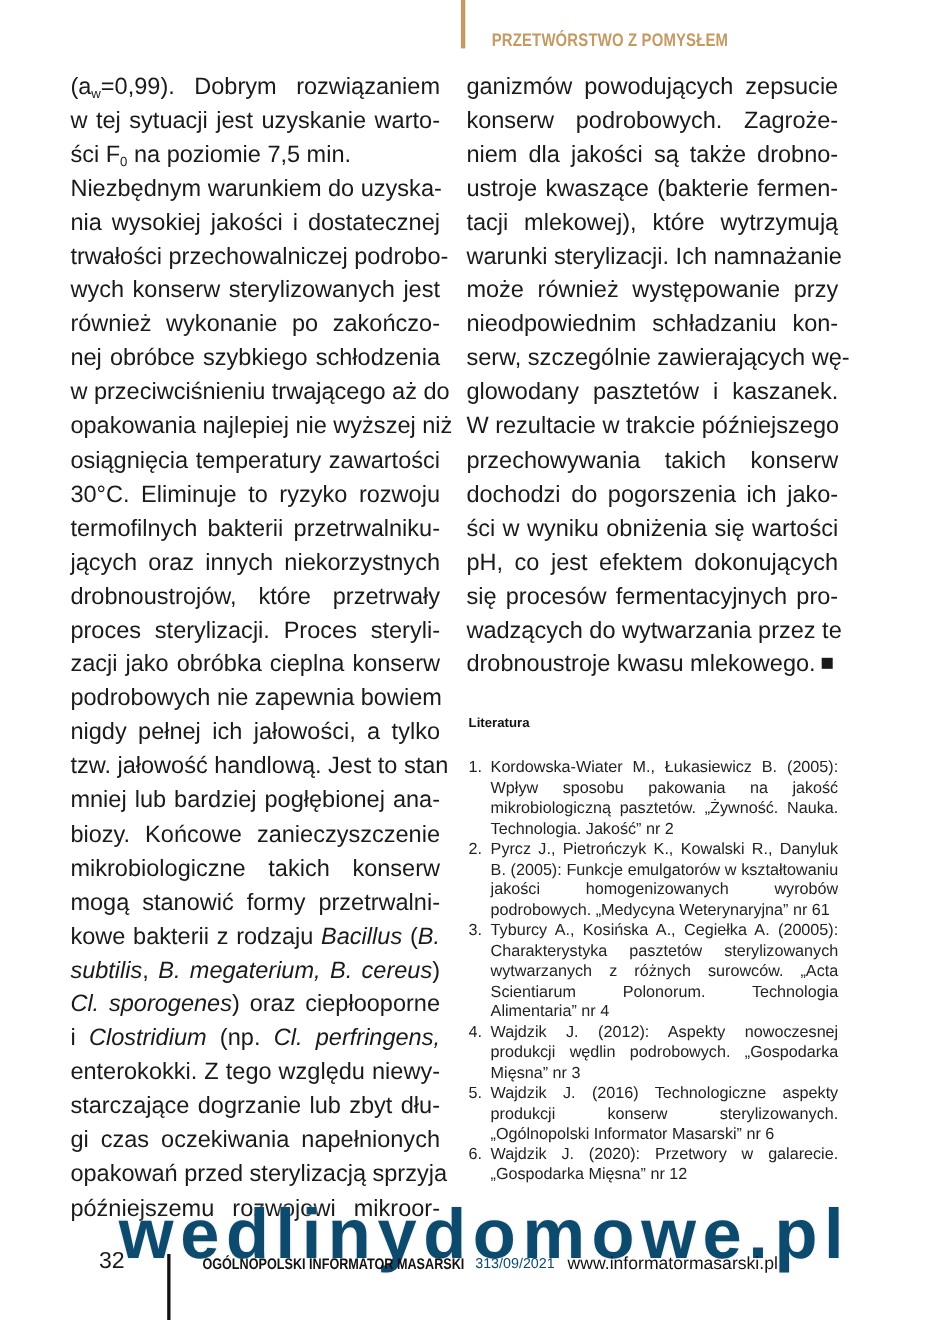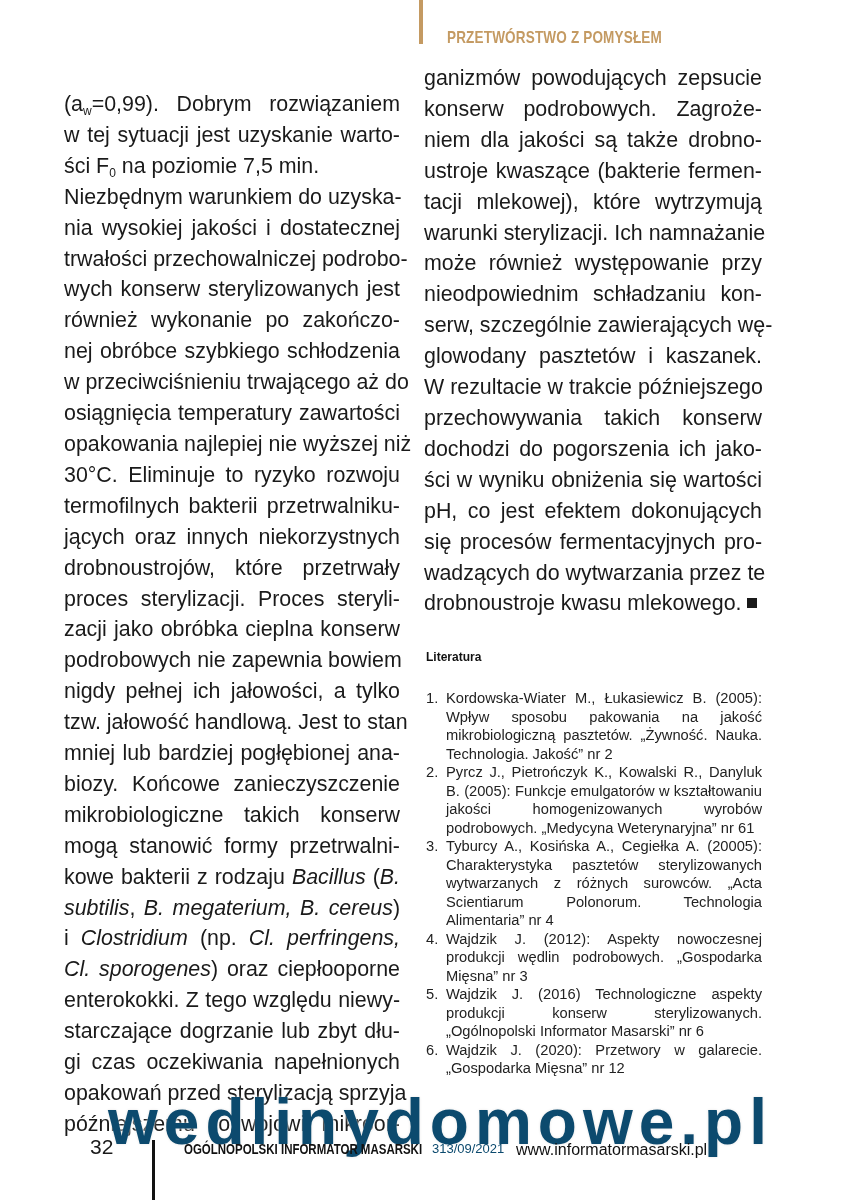--- a/index.html
+++ b/index.html
@@ -16,21 +16,21 @@
       font-family: "Liberation Sans", sans-serif; font-weight: bold;
       font-size: 16.5px; color: #c49a62; letter-spacing: 0.2px;
       transform: scaleX(0.82); transform-origin: left center;
       white-space: nowrap;
     }
     .col {
       position: absolute; top: 63px;
       font-size: 21.4px; line-height: 30.9px;
       text-align: justify;
     }
-    .col-left { left: 64px; width: 336px; margin-top: 26px; }
+    .col-left { left: 64px; width: 336px; }
     .col-right { left: 424px; width: 338px; }
     .line { display: block; text-align: justify; text-align-last: justify; white-space: nowrap; }
     .line.last { text-align-last: left; }
     sub { font-size: 12px; vertical-align: -4px; line-height: 0; }
     .end-mark { display: inline-block; width: 10px; height: 10px; background: #1a1a1a; margin-left: 6px; vertical-align: 2px; }
 
     .lit-heading {
       position: absolute; left: 426px; top: 650px;
       font-size: 12px; font-weight: bold; color: #111;
     }
@@ -81,39 +81,39 @@
     <span class="line">(a<sub>w</sub>=0,99). Dobrym rozwiązaniem</span>
     <span class="line">w tej sytuacji jest uzyskanie warto-</span>
     <span class="line last">ści F<sub>0</sub> na poziomie 7,5 min.</span>
     <span class="line">Niezbędnym warunkiem do uzyska-</span>
     <span class="line">nia wysokiej jakości i dostatecznej</span>
     <span class="line">trwałości przechowalniczej podrobo-</span>
     <span class="line">wych konserw sterylizowanych jest</span>
     <span class="line">również wykonanie po zakończo-</span>
     <span class="line">nej obróbce szybkiego schłodzenia</span>
     <span class="line">w przeciwciśnieniu trwającego aż do</span>
+    <span class="line">opakowania najlepiej nie wyższej niż</span>
     <span class="line">osiągnięcia temperatury zawartości</span>
-    <span class="line">opakowania najlepiej nie wyższej niż</span>
     <span class="line">30°C. Eliminuje to ryzyko rozwoju</span>
     <span class="line">termofilnych bakterii przetrwalniku-</span>
     <span class="line">jących oraz innych niekorzystnych</span>
     <span class="line">drobnoustrojów, które przetrwały</span>
     <span class="line">proces sterylizacji. Proces steryli-</span>
     <span class="line">zacji jako obróbka cieplna konserw</span>
     <span class="line">podrobowych nie zapewnia bowiem</span>
     <span class="line">nigdy pełnej ich jałowości, a tylko</span>
     <span class="line">tzw. jałowość handlową. Jest to stan</span>
     <span class="line">mniej lub bardziej pogłębionej ana-</span>
     <span class="line">biozy. Końcowe zanieczyszczenie</span>
     <span class="line">mikrobiologiczne takich konserw</span>
     <span class="line">mogą stanowić formy przetrwalni-</span>
     <span class="line">kowe bakterii z rodzaju <i>Bacillus</i> (<i>B.</i></span>
     <span class="line"><i>subtilis</i>, <i>B. megaterium, B. cereus</i>)</span>
+    <span class="line"><i>Cl. sporogenes</i>) oraz ciepłooporne</span>
     <span class="line">i <i>Clostridium</i> (np. <i>Cl. perfringens,</i></span>
-    <span class="line"><i>Cl. sporogenes</i>) oraz ciepłooporne</span>
     <span class="line">enterokokki. Z tego względu niewy-</span>
     <span class="line">starczające dogrzanie lub zbyt dłu-</span>
     <span class="line">gi czas oczekiwania napełnionych</span>
     <span class="line">opakowań przed sterylizacją sprzyja</span>
     <span class="line">późniejszemu rozwojowi mikroor-</span>
   </div>
 <div class="col col-right" id="col-right">
     <span class="line">ganizmów powodujących zepsucie</span>
     <span class="line">konserw podrobowych. Zagroże-</span>
     <span class="line">niem dla jakości są także drobno-</span>

